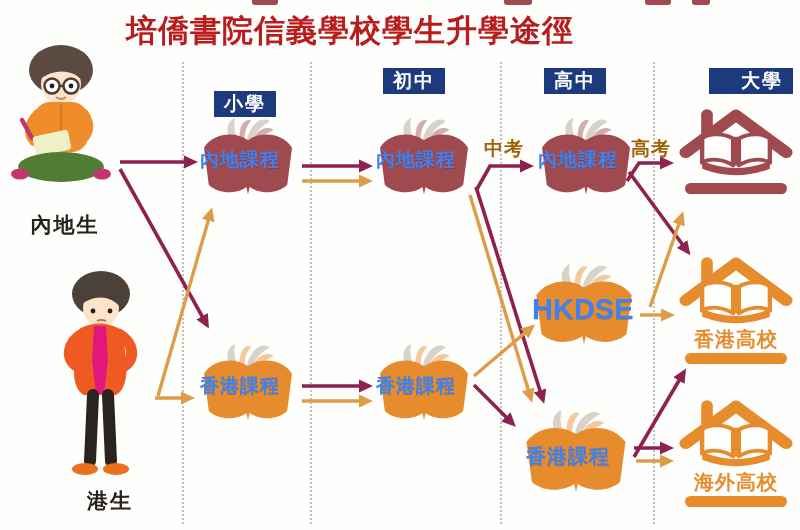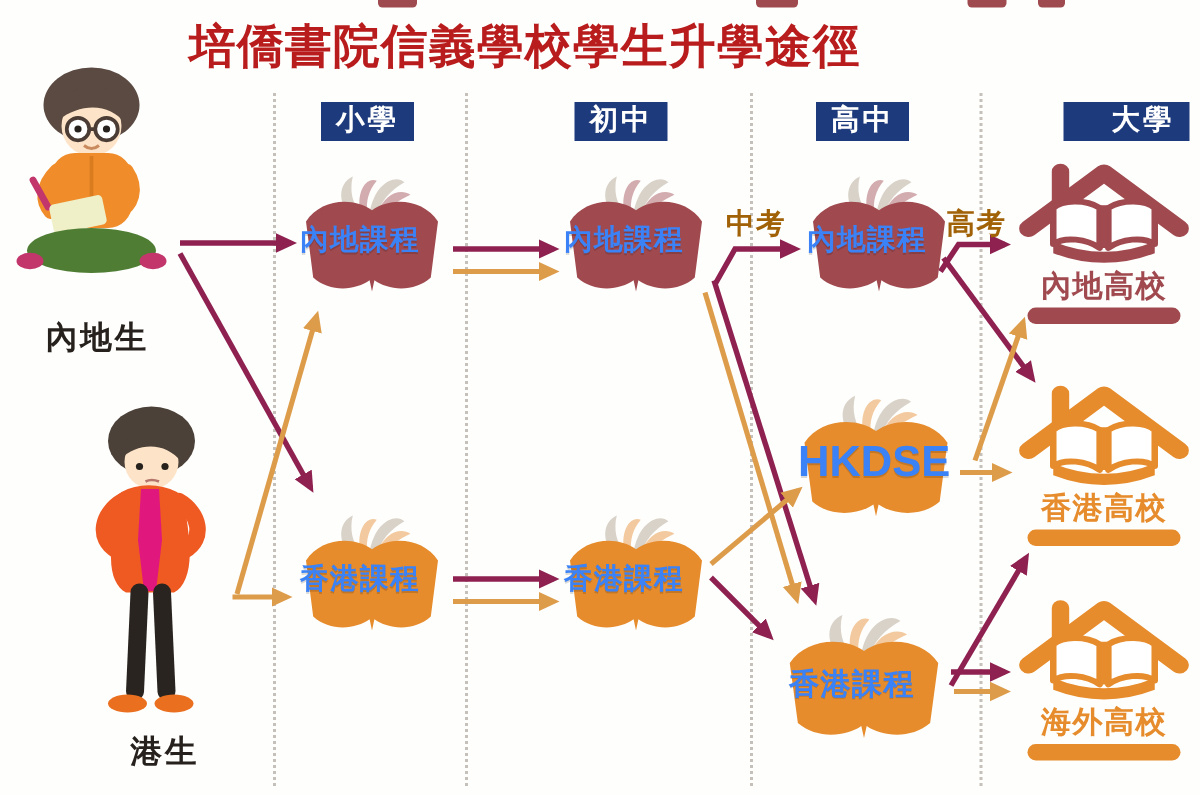--- a/index.html
+++ b/index.html
@@ -59,21 +59,21 @@
   <div class="crop-mark" style="left:645px;width:26px;"></div>
   <div class="crop-mark" style="left:692px;width:18px;"></div>
 
   <div class="title">培僑書院信義學校學生升學途徑</div>
 
   <div class="vsep" style="left:182px;"></div>
   <div class="vsep" style="left:310px;"></div>
   <div class="vsep" style="left:500px;"></div>
   <div class="vsep" style="left:653px;"></div>
 
-  <div class="hdr" style="left:214px;">小學</div>
+  <div class="hdr" style="left:214px;margin-top:23px;">小學</div>
   <div class="hdr" style="left:383px;">初中</div>
   <div class="hdr" style="left:544px;">高中</div>
   <div class="hdr" style="left:709px;padding-left:32px;">大學</div>
 
   <svg class="layer" width="800" height="530">
     <defs>
       <marker id="am" markerWidth="15" markerHeight="14" refX="10" refY="7" orient="auto" markerUnits="userSpaceOnUse">
         <path d="M0,0.5 L14,7 L0,13.5 Z" fill="#8e2150"></path>
       </marker>
       <marker id="ao" markerWidth="15" markerHeight="14" refX="10" refY="7" orient="auto" markerUnits="userSpaceOnUse">
@@ -146,21 +146,20 @@
     <svg width="108" height="92" viewBox="0 0 120 92" preserveAspectRatio="none">
         <use href="#sym-book"></use>
       </svg>
     <span class="lbl" style="font-size:20px;">香港課程</span>
   </div>
 
   <div class="uni maroon" style="left:678px;top:104px;">
     <svg width="116" height="76" viewBox="0 0 120 88" preserveAspectRatio="none">
         <use href="#sym-house"></use>
       </svg>
-    <span class="lbl">內地高校</span>
     <div class="bar"></div>
   </div>
   <div class="uni orange" style="left:678px;top:395px;">
     <svg width="116" height="76" viewBox="0 0 120 88" preserveAspectRatio="none">
         <use href="#sym-house"></use>
       </svg>
     <span class="lbl">海外高校</span>
     <div class="bar"></div>
   </div>
   <div class="uni orange" style="left:678px;top:252px;">

